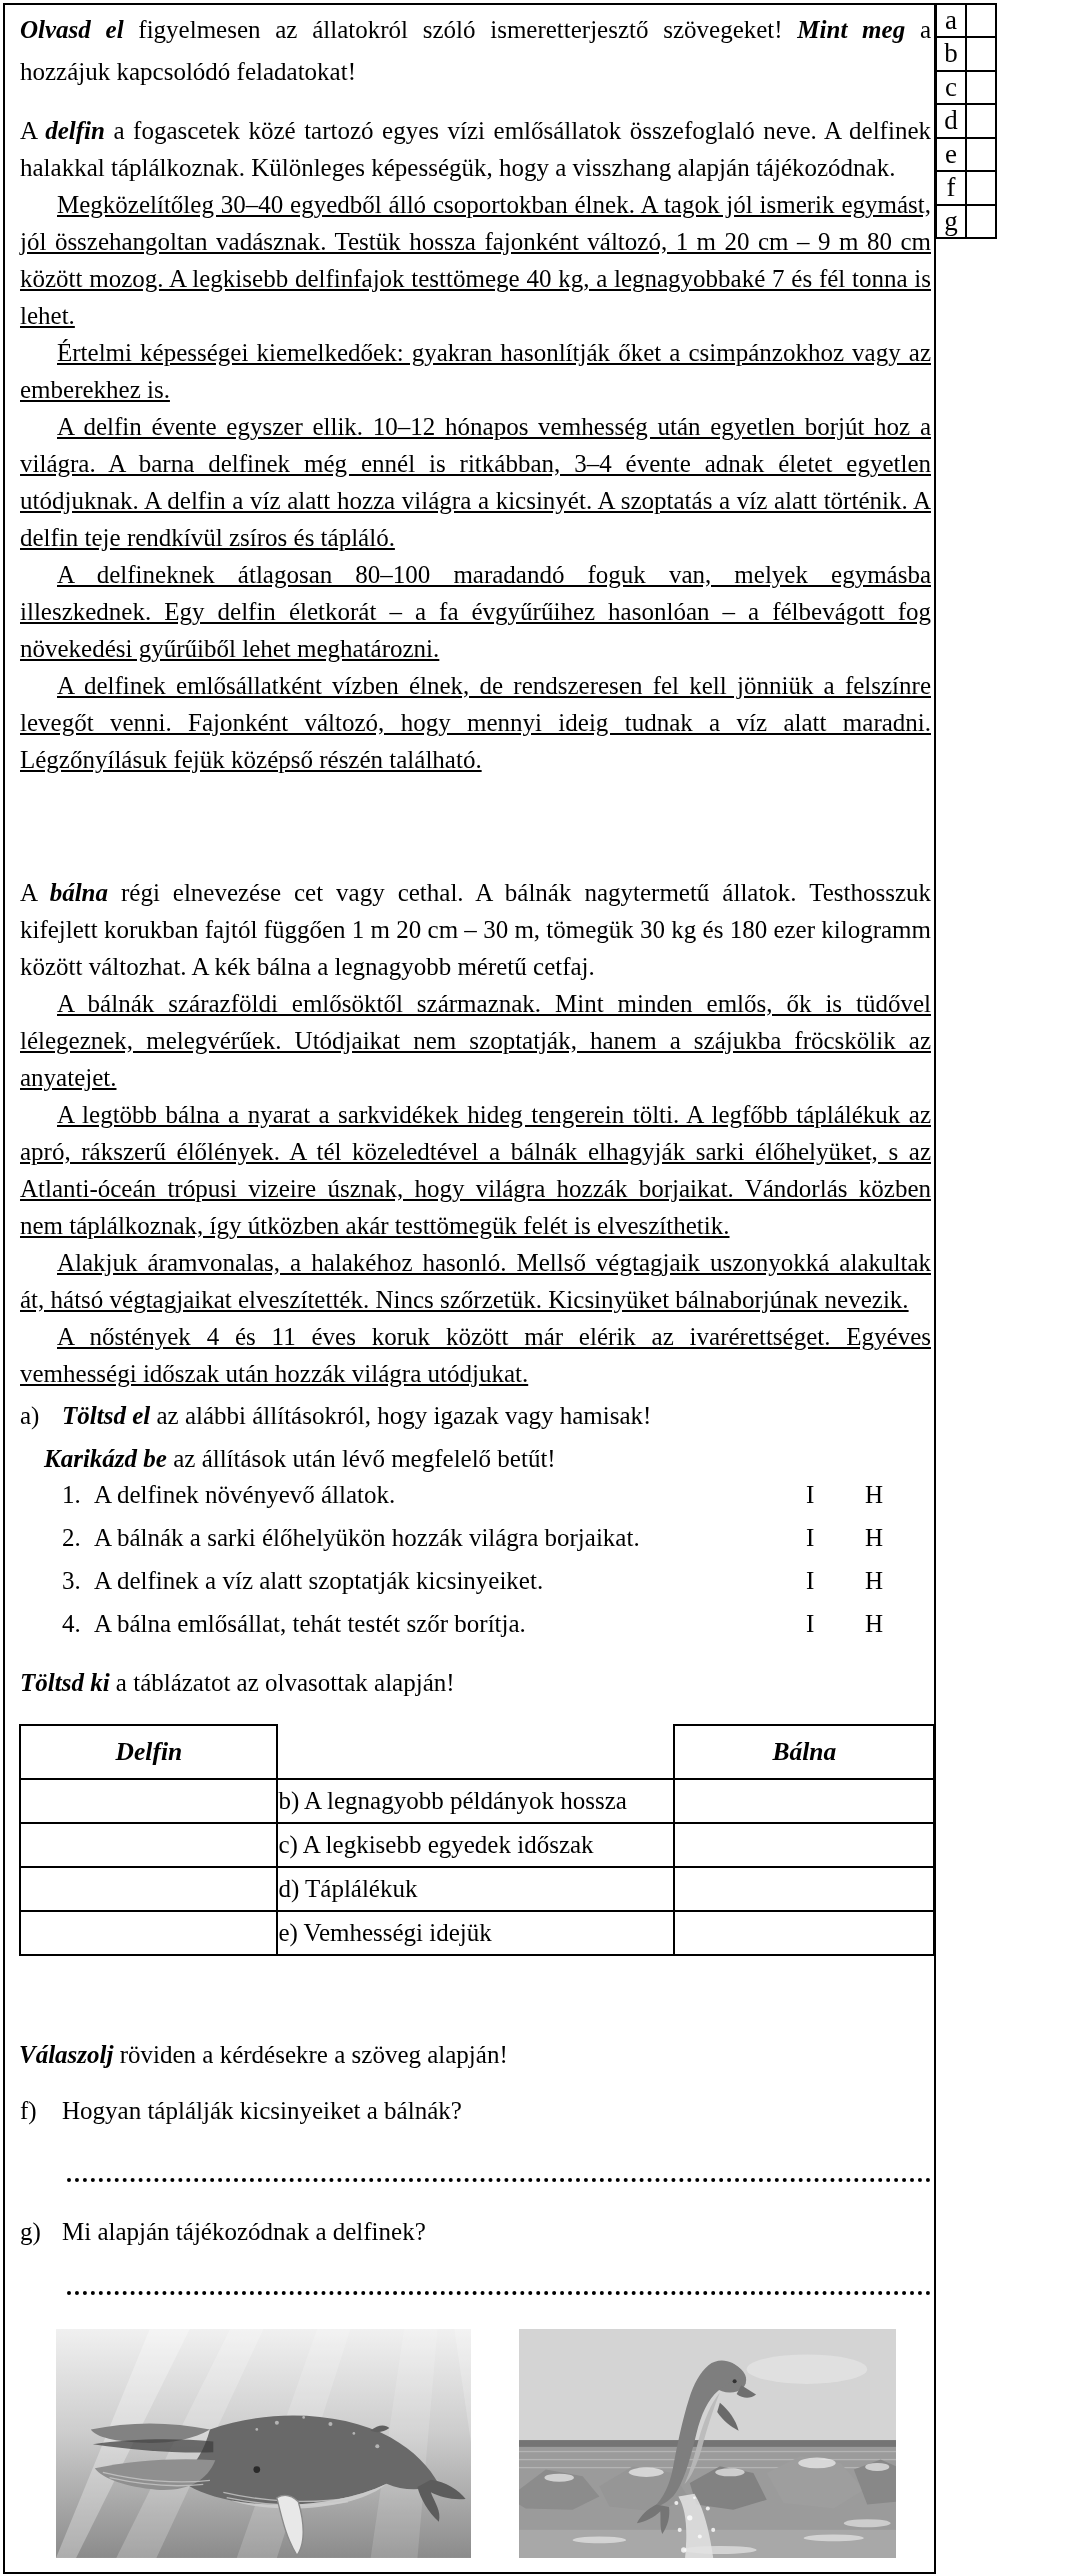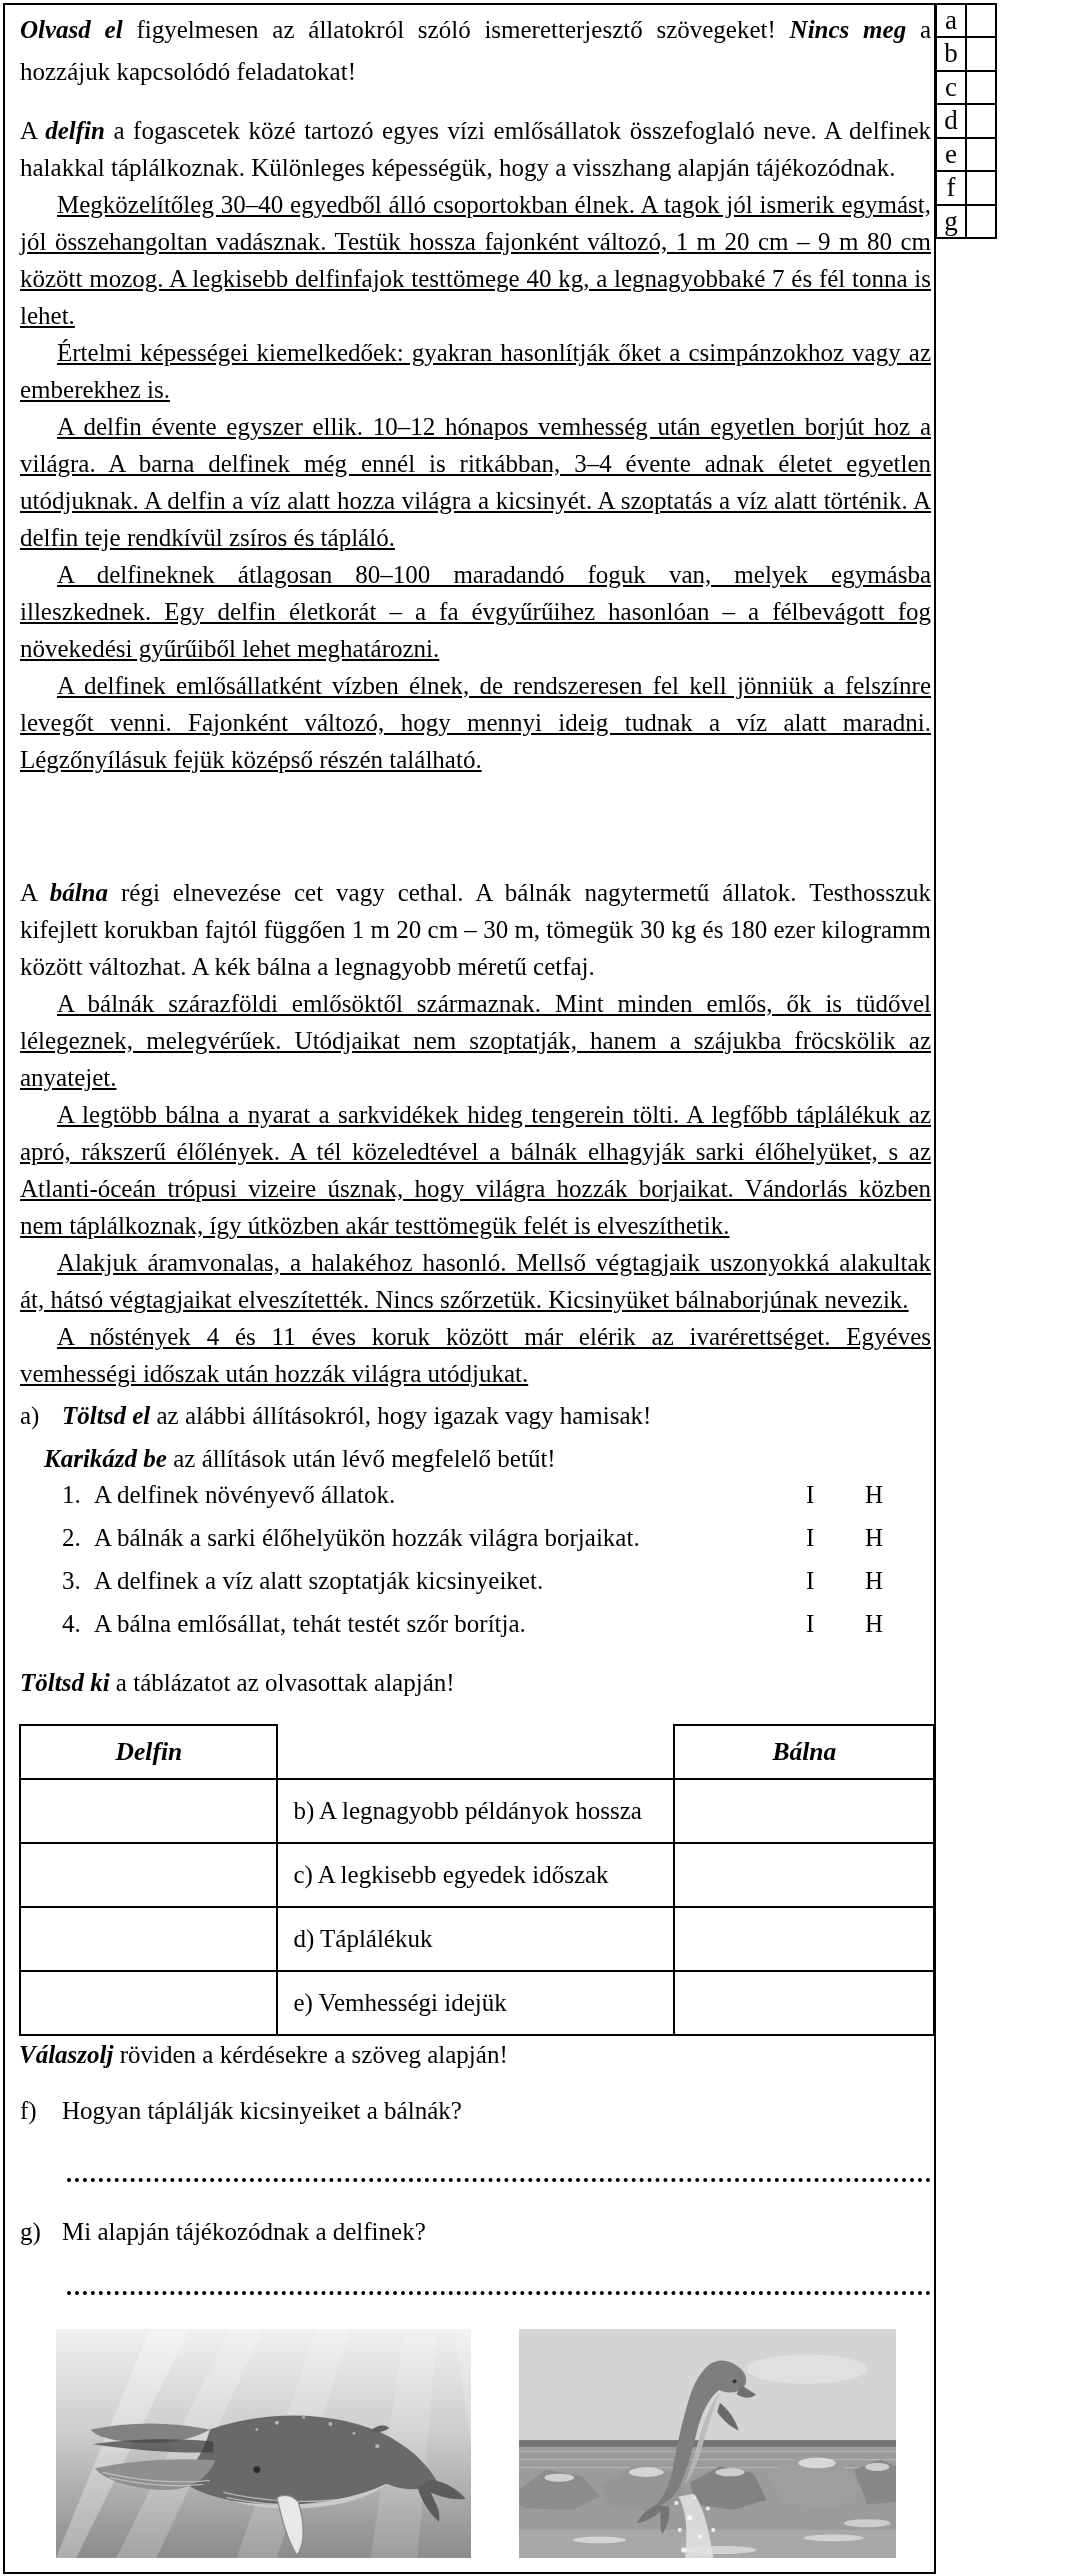--- a/index.html
+++ b/index.html
@@ -24,21 +24,21 @@
   .stmt-i { position:absolute; left:744px; top:0; }
   .stmt-h { position:absolute; left:803px; top:0; }
   .fill-instr { left:20px; top:1664px; text-align:left; }
   .ftable { position:absolute; left:19.4px; top:1724px; border-collapse:collapse; table-layout:fixed; }
   .ftable td { border:2px solid #000; padding:0; box-sizing:border-box; }
   .ftable tr.hrow td { border-top:2.7px solid #000; border-bottom:2.7px solid #000; height:54px; }
   .ftable tr.hrow td.fh-mid { border-top:none; }
   .ftable td:first-child { border-left:2.7px solid #000; }
   .ftable td:last-child  { border-right:2.7px solid #000; }
   .ftable tr:last-child td { border-bottom:2.7px solid #000; }
-  .ftable tr.drow td { height:64px;padding-left:15px; }
+  .ftable tr.drow td { height:44px; }
   .fh { font-weight:bold; font-style:italic; font-size:25.5px; text-align:center; vertical-align:middle; }
   .flabel { font-size:25px; padding-left:12px; vertical-align:middle; }
   .ans-instr { left:19px; top:2036px; text-align:left; }
   .q-row { left:20px; width:911px; text-align:left; }
   .q-row.f { top:2092px; }
   .q-row.g { top:2213px; }
   .q-label { display:inline-block; width:42px; }
   .dots { position:absolute; left:67px; width:864px; height:17.4px;
           border-bottom:4px dotted #000; }
   .dots.f { top:2161px; }
@@ -50,21 +50,21 @@
   .score { position:absolute; left:935px; top:2.7px; border-collapse:collapse; font-size:27px; }
   .score td { border:2px solid #000; width:28px; height:31.5px; text-align:center;
               vertical-align:middle; padding:0; }
 </style>
 </head>
 <body>
 
 <div class="page">
   <div class="frame"></div>
 
-  <div class="abs txt intro"><span class="bi">Olvasd el</span><span> figyelmesen az állatokról szóló ismeretterjesztő szövegeket! </span><span class="bi">Nincs meg</span><span> a hozzájuk kapcsolódó feladatokat!</span></div>
+  <div class="abs txt intro"><span class="bi">Olvasd el</span><span> figyelmesen az állatokról szóló ismeretterjesztő szövegeket! </span><span class="bi">Mint meg</span><span> a hozzájuk kapcsolódó feladatokat!</span></div>
 
   <table class="score">
     <tbody>
         <tr>
           <td>a</td>
           <td></td>
         </tr>
         <tr>
           <td>b</td>
           <td></td>

